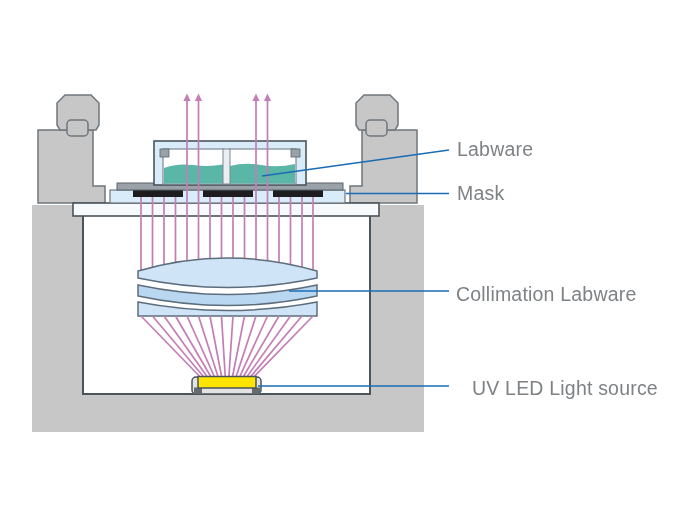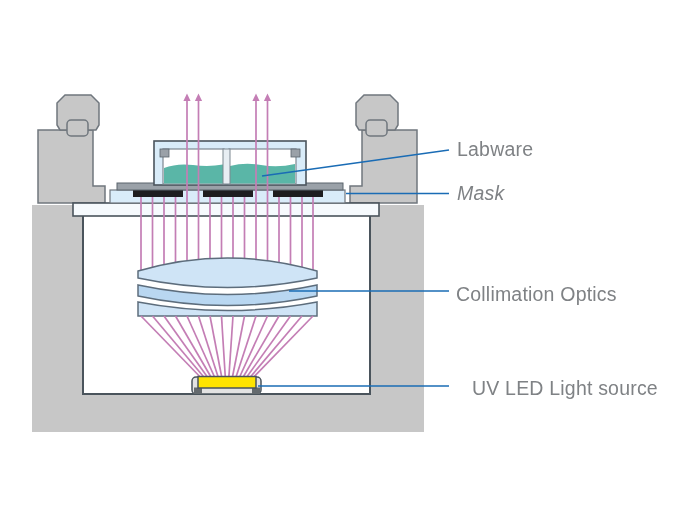--- a/index.html
+++ b/index.html
@@ -122,16 +122,16 @@
 
     <g id="leader-lines">
         <line x1="262" y1="176" x2="449" y2="150" stroke="#1a6cb5" stroke-width="1.7"></line>
         <line x1="346" y1="193.5" x2="449" y2="193.5" stroke="#1a6cb5" stroke-width="1.7"></line>
         <line x1="289" y1="291" x2="449" y2="291" stroke="#1a6cb5" stroke-width="1.7"></line>
         <line x1="258" y1="386" x2="449" y2="386" stroke="#1a6cb5" stroke-width="1.7"></line>
       </g>
   </svg>
 
   <div class="diagram-label" style="left: 457px; top: 150px;">Labware</div>
-  <div class="diagram-label" style="left: 457px; top: 194px; font-style: italic;">Mask</div>
-  <div class="diagram-label" style="left: 456px; top: 295px;">Collimation Optics</div>
+  <div class="diagram-label" style="left: 457px; top: 194px;">Mask</div>
+  <div class="diagram-label" style="left: 456px; top: 295px;">Collimation Labware</div>
   <div class="diagram-label" style="left: 472px; top: 389px;">UV LED Light source</div>
 </div>
 
 </body></html>

